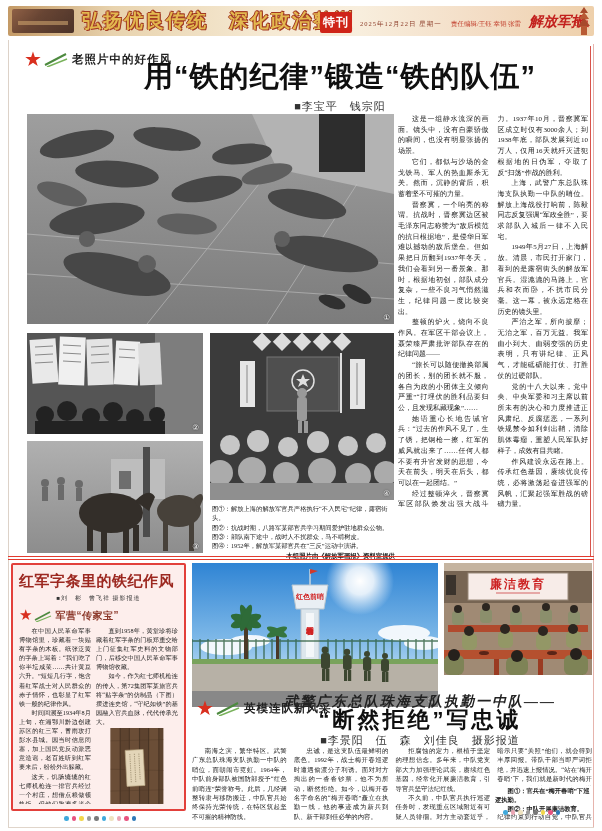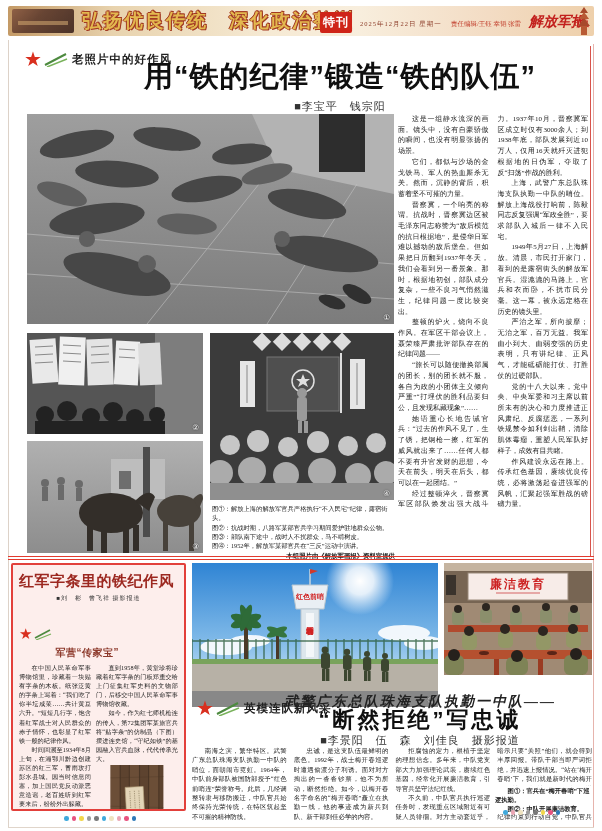--- a/index.html
+++ b/index.html
@@ -64,21 +64,21 @@
 
   
   .redbox{position:absolute;left:11px;top:563px;width:175px;height:248px;
     border:2.5px solid #e2403b;background:#fdeeec;border-radius:2px;box-sizing:border-box;
     padding:5px 6px;overflow:hidden;}
   .redbox h2{margin:2px 0 0;font-family:"Liberation Sans",sans-serif;
     font-weight:900;font-size:15px;letter-spacing:.5px;color:#9c2820;}
   .redbox .byline{text-align:center;margin-top:3px;font-size:6px;}
   .badge-inline{display:flex;align-items:center;margin:5px 0 3px;}
   .badge-inline .star{font-size:15px;line-height:15px;color:#d92f1f;margin-right:2px;font-family:"DejaVu Sans",sans-serif;}
-  .badge-inline .lbl{font-family:"Liberation Sans",sans-serif;font-weight:bold;font-size:10px;color:#8d3a2c;letter-spacing:.5px;margin-top:38px;}
+  .badge-inline .lbl{font-family:"Liberation Sans",sans-serif;font-weight:bold;font-size:10px;color:#8d3a2c;letter-spacing:.5px;}
   .rb-cols{display:flex;gap:5px;height:178px;overflow:hidden;}
   .rb-col{font-size:6.2px;line-height:9.1px;text-align:justify;color:#222;}
   .rb-col p{margin:0;text-indent:2em;}
   .rb-c1{width:74px;}
   .rb-c2{width:82px;display:flex;flex-direction:column;}
   .door-photo{margin-top:2px;}
   .dots{display:flex;gap:3px;justify-content:center;align-items:center;}
   .dots .dot{width:4.5px;height:4.5px;border-radius:50%;display:inline-block;}
   .dots-left{position:absolute;left:30px;top:816px;width:140px;}
 

